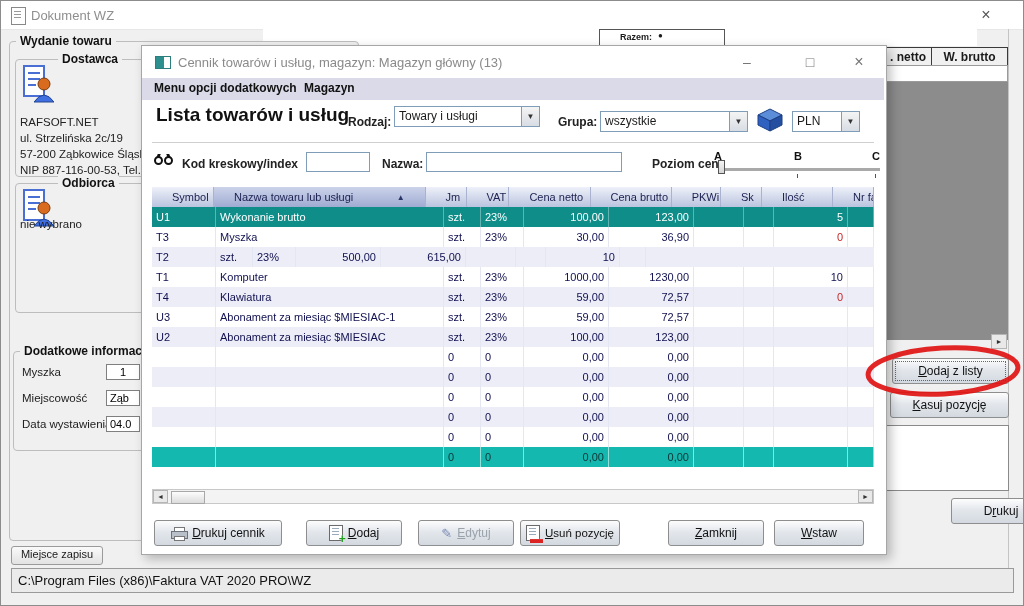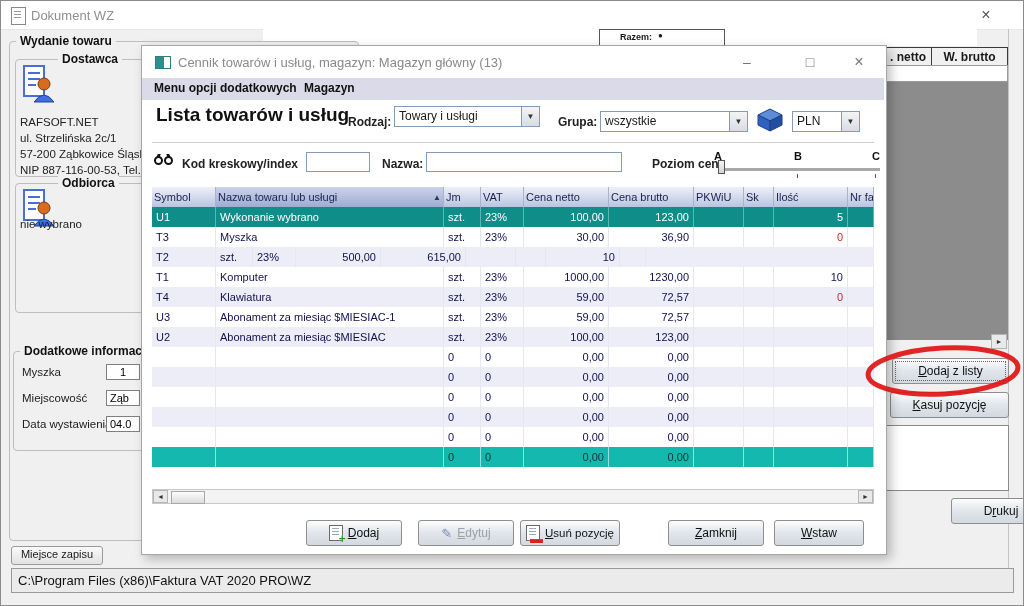--- a/index.html
+++ b/index.html
@@ -64,21 +64,21 @@
   .slider-letter{position:absolute;top:104px;font-weight:bold;font-size:11px;color:#111;}
   .slider-track{left:578px;top:122px;width:160px;height:3px;background:#a9a9a9;border-bottom:1px solid #fff;}
   .slider-handle{left:576px;top:114px;width:7px;height:14px;background:linear-gradient(180deg,#f5f5f5,#d5d5d5);
                  border:1px solid #555;box-sizing:border-box;cursor:pointer;}
   .slider-tick{position:absolute;top:128px;width:1px;height:4px;background:#555;}
 
   
   .tbl{left:10px;top:141px;width:722px;overflow:hidden;}
   .trow,.thead{display:flex;height:20px;}
   .hcell{box-sizing:border-box;display:flex;align-items:center;justify-content:space-between;
-         padding:0 2px;font-size:11px;color:#1c2050;
+         padding:0 20px;font-size:11px;color:#1c2050;
          background:linear-gradient(180deg,#eef1f9,#bac4df);border-right:1px solid #a9b2cf;cursor:pointer;
          overflow:hidden;white-space:nowrap;}
   .hcell.sorted{background:linear-gradient(180deg,#ccd3ea,#9fabd2);}
   .sort-arrow{font-size:8px;color:#2a3566;}
   .cell{box-sizing:border-box;padding:0 4px;font-size:11px;color:#101050;line-height:20px;
         border-right:1px solid #e4e6f2;overflow:hidden;white-space:nowrap;}
   .cell.r{text-align:right;}
   .trow{cursor:pointer;background:#fff;}
   .trow.stripe{background:#ededf8;}
   .trow.sel{background:#0e8d89;}
@@ -138,21 +138,21 @@
   <svg class="abs person-icon" style="left:6px;top:4px;" width="32" height="40" viewBox="0 0 32 40">
     <rect x="2" y="2" width="20" height="30" fill="#fff" stroke="#4a6fd4" stroke-width="2"></rect>
     <line x1="6" y1="9" x2="18" y2="9" stroke="#4a6fd4" stroke-width="2"></line>
     <line x1="6" y1="15" x2="18" y2="15" stroke="#4a6fd4" stroke-width="2"></line>
     <line x1="6" y1="21" x2="14" y2="21" stroke="#4a6fd4" stroke-width="2"></line>
     <circle cx="22" cy="20" r="6" fill="#d96b1f" stroke="#7a3c0e"></circle>
     <path d="M12 38 q10 -14 20 0 z" fill="#3f6fe0" stroke="#24448f"></path>
   </svg>
   <div class="abs addr" style="left:4px;top:54px;width:212px;">
     <div>RAFSOFT.NET</div>
-    <div>ul. Strzelińska 2c/1</div>
+    <div>ul. Strzelińska 2c/19</div>
     <div>57-200 Ząbkowice Śląsk</div>
     <div>NIP 887-116-00-53, Tel.</div>
   </div>
 </div>
 
 <div class="abs groupbox" style="left:14px;top:182px;width:220px;height:128px;">
   <span class="grouplabel" style="left:42px;">Odbiorca</span>
   <svg class="abs person-icon" style="left:6px;top:4px;" width="32" height="40" viewBox="0 0 32 40">
     <rect x="2" y="2" width="20" height="30" fill="#fff" stroke="#4a6fd4" stroke-width="2"></rect>
     <line x1="6" y1="9" x2="18" y2="9" stroke="#4a6fd4" stroke-width="2"></line>
@@ -282,21 +282,21 @@
         <div class="hcell" style="width: 74px;">
           <span>Ilość</span>
         </div>
         <div class="hcell" style="width: 26px;">
           <span>Nr fa</span>
         </div>
       </div>
     <div id="table-rows">
         <div class="trow sel">
           <div class="cell" style="width: 64px;">U1</div>
-          <div class="cell" style="width: 228px;">Wykonanie wybrano</div>
+          <div class="cell" style="width: 228px;">Wykonanie brutto</div>
           <div class="cell" style="width: 37px;">szt.</div>
           <div class="cell" style="width: 43px;">23%</div>
           <div class="cell r" style="width: 85px;">100,00</div>
           <div class="cell r" style="width: 85px;">123,00</div>
           <div class="cell" style="width: 50px;"></div>
           <div class="cell" style="width: 30px;"></div>
           <div class="cell r" style="width: 74px;">5</div>
           <div class="cell" style="width: 26px;"></div>
         </div>
         <div class="trow">
@@ -445,20 +445,28 @@
       </div>
   </div>
 
   <div class="abs hscroll">
     <div class="sc-btn">◄</div>
     <div class="sc-track"></div>
     <div class="sc-thumb"></div>
     <div class="sc-btn">►</div>
   </div>
 
+  <div class="abs btn" style="left:12px;top:474px;width:128px;height:26px;">
+    <span class="ic-printer">
+        <span class="p1"></span>
+        <span class="p2"></span>
+        <span class="p3"></span>
+      </span>
+    <span><u>D</u>rukuj cennik</span>
+  </div>
   <div class="abs btn" style="left:164px;top:474px;width:96px;height:26px;">
     <span class="ic-doc">
         <span class="plus">+</span>
       </span>
     <span><u>D</u>odaj</span>
   </div>
   <div class="abs btn disabled" style="left:276px;top:474px;width:96px;height:26px;">
     <span class="ic-pencil">✎</span>
     <span><u>E</u>dytuj</span>
   </div>

